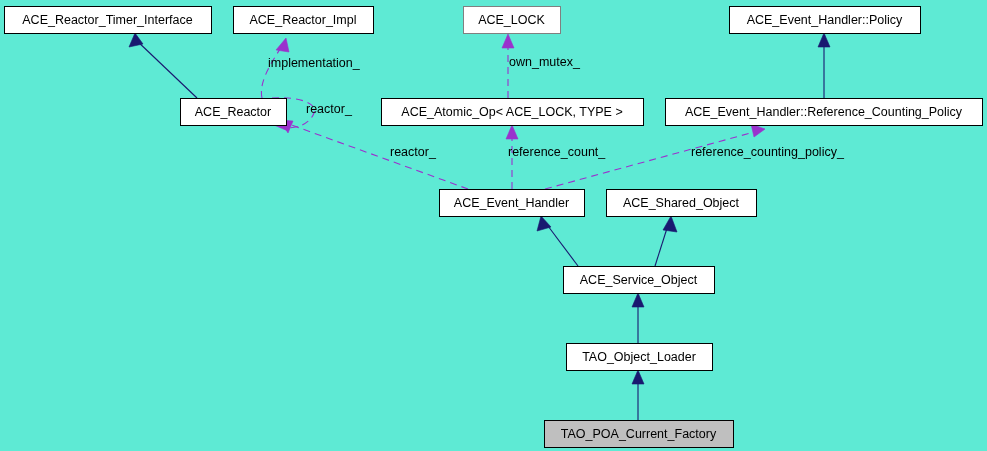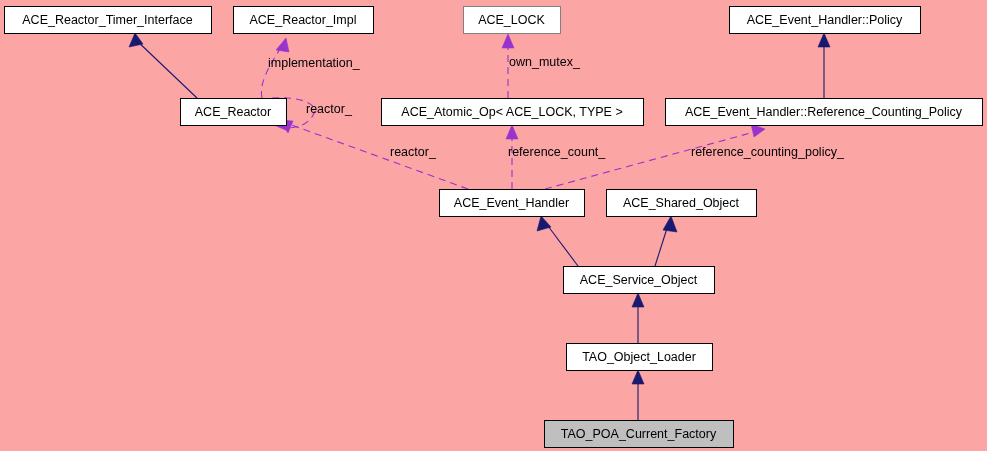--- a/index.html
+++ b/index.html
@@ -5,21 +5,21 @@
 <style>
   html, body {
     margin: 0;
     padding: 0;
     background: #ffffff;
   }
   #diagram-root {
     position: relative;
     width: 987px;
     height: 451px;
-    background: #fca5a5;
+    background: #5eead4;
     font-family: "Liberation Sans", sans-serif;
     overflow: hidden;
   }
   svg.diagram-canvas {
     position: absolute;
     left: 0;
     top: 0;
     width: 987px;
     height: 451px;
     display: block;

